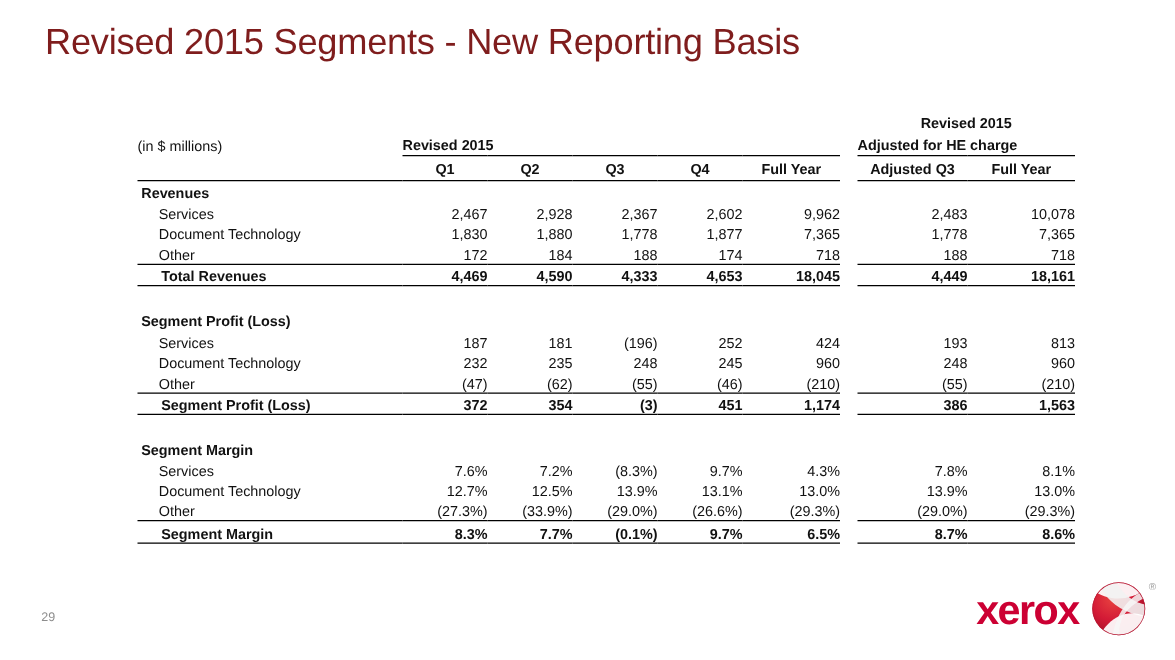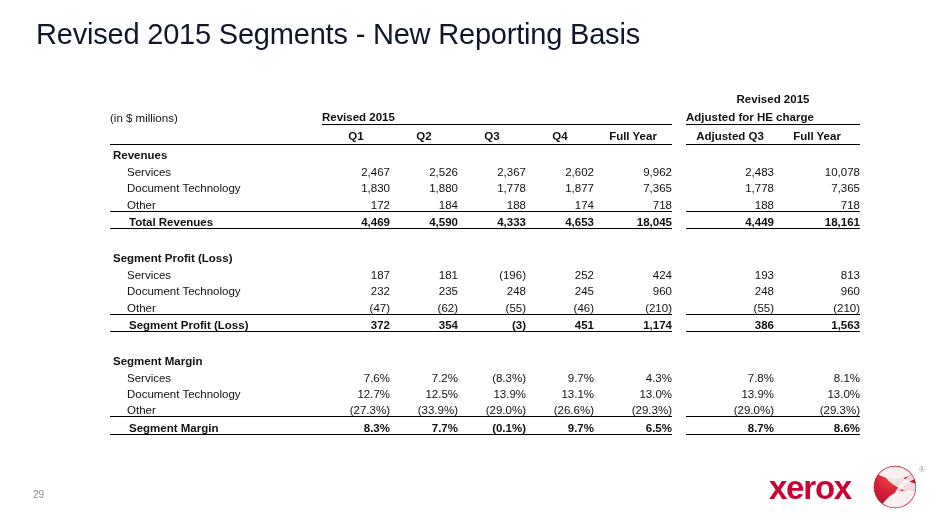--- a/index.html
+++ b/index.html
@@ -15,21 +15,21 @@
     position: relative;
   }
 
   
   #slide-title {
     position: absolute;
     left: 36px;
     top: 18px;
     font-size: 29px;
     font-weight: 400;
-    color: #0f172a;
+    color: #7f1d1d;
     letter-spacing: -0.2px;
     white-space: nowrap;
   }
 
   
   #table-wrap {
     position: absolute;
     left: 110px;
     top: 88px;
     width: 732px;
@@ -136,21 +136,21 @@
     color: #8d8d8d;
   }
 
   
   #logo {
     position: absolute;
     right: 22px;
     bottom: 18px;
     display: flex;
     align-items: center;
-    gap: 21px;
+    gap: 9px;
   }
   #logo-wordmark {
     font-size: 33px;
     font-weight: bold;
     color: #cc0033;
     letter-spacing: -1.2px;
     line-height: 1;
   }
   #logo-mark-wrap {
     position: relative;
@@ -218,21 +218,21 @@
         <td class="num"></td>
           <td class="num"></td>
         <td class="num"></td>
           <td></td>
         <td class="num"></td>
           <td class="num"></td>
       </tr>
       <tr class="row">
         <td class="lbl item">Services</td>
         <td class="num">2,467</td>
-        <td class="num">2,526</td>
+        <td class="num">2,928</td>
         <td class="num">2,367</td>
         <td class="num">2,602</td>
         <td class="num">9,962</td>
         <td></td>
         <td class="num">2,483</td>
         <td class="num">10,078</td>
       </tr>
       <tr class="row">
         <td class="lbl item">Document Technology</td>
         <td class="num">1,830</td>

